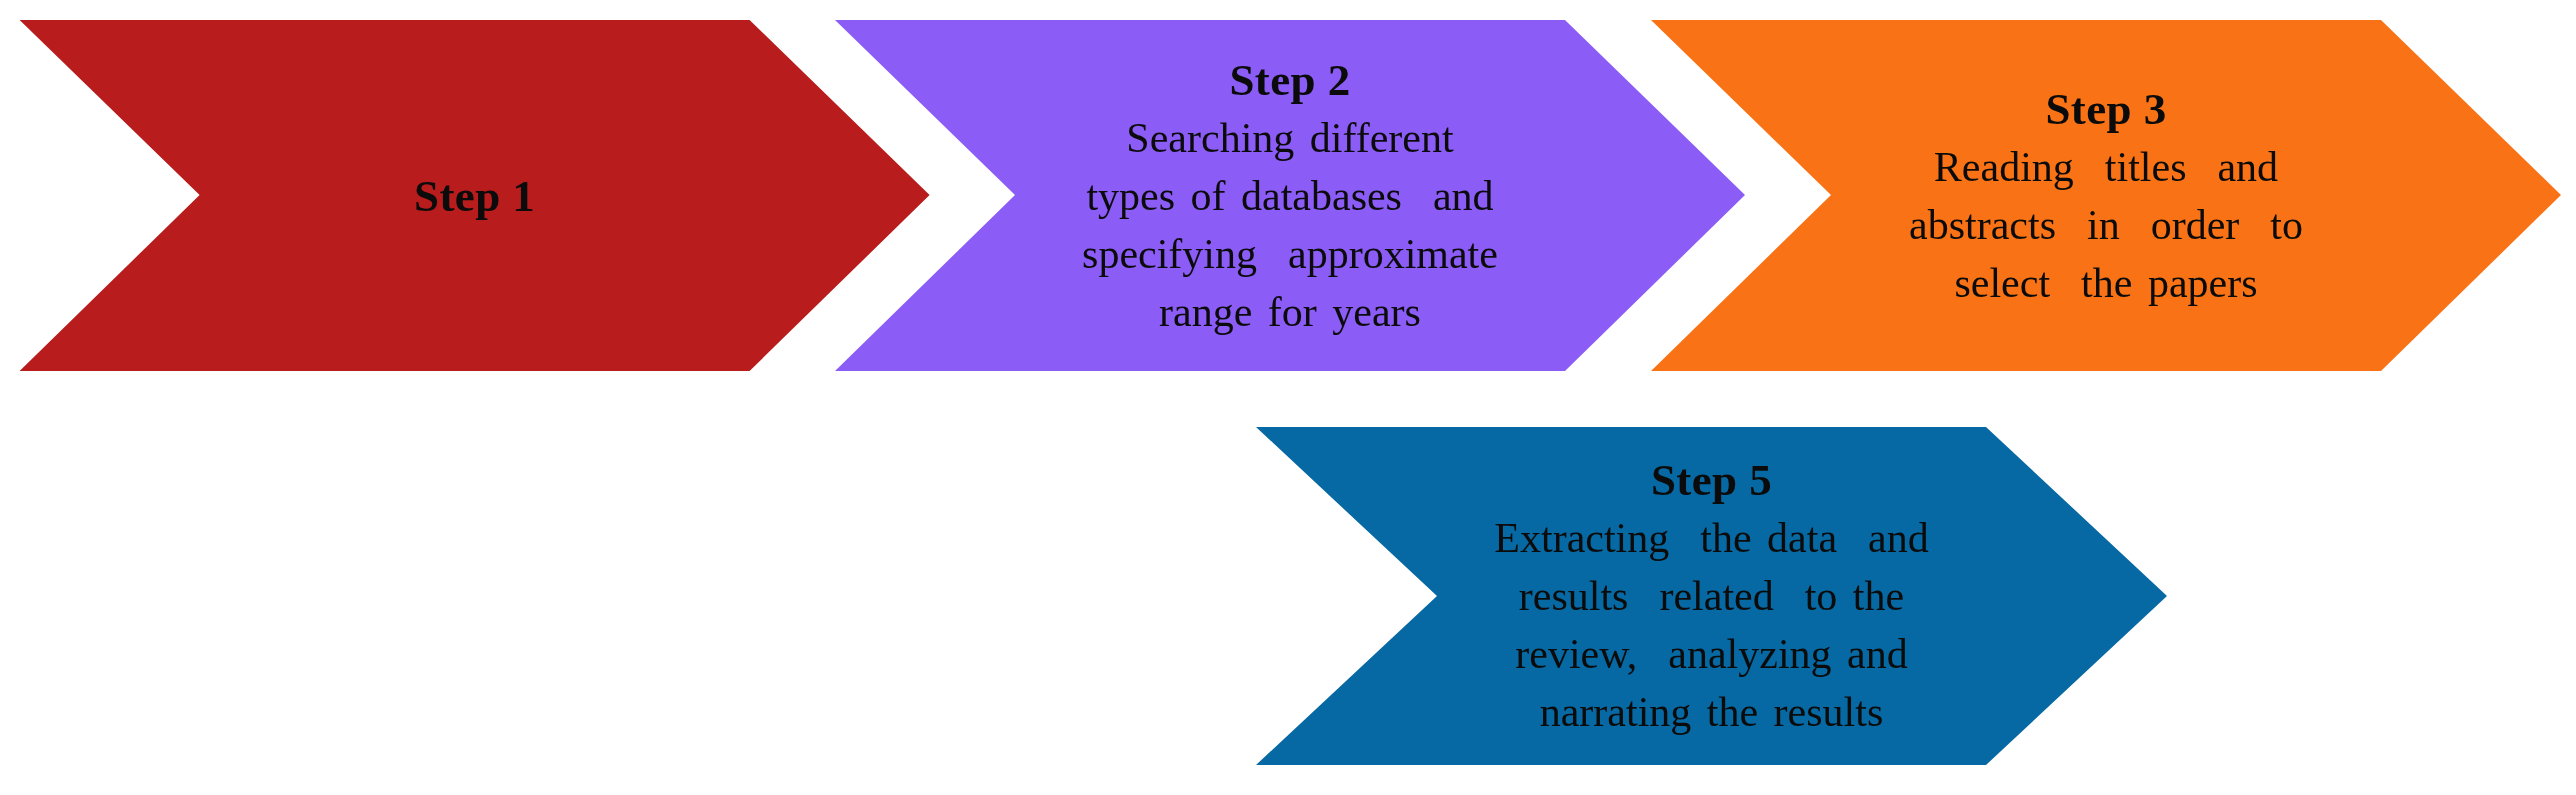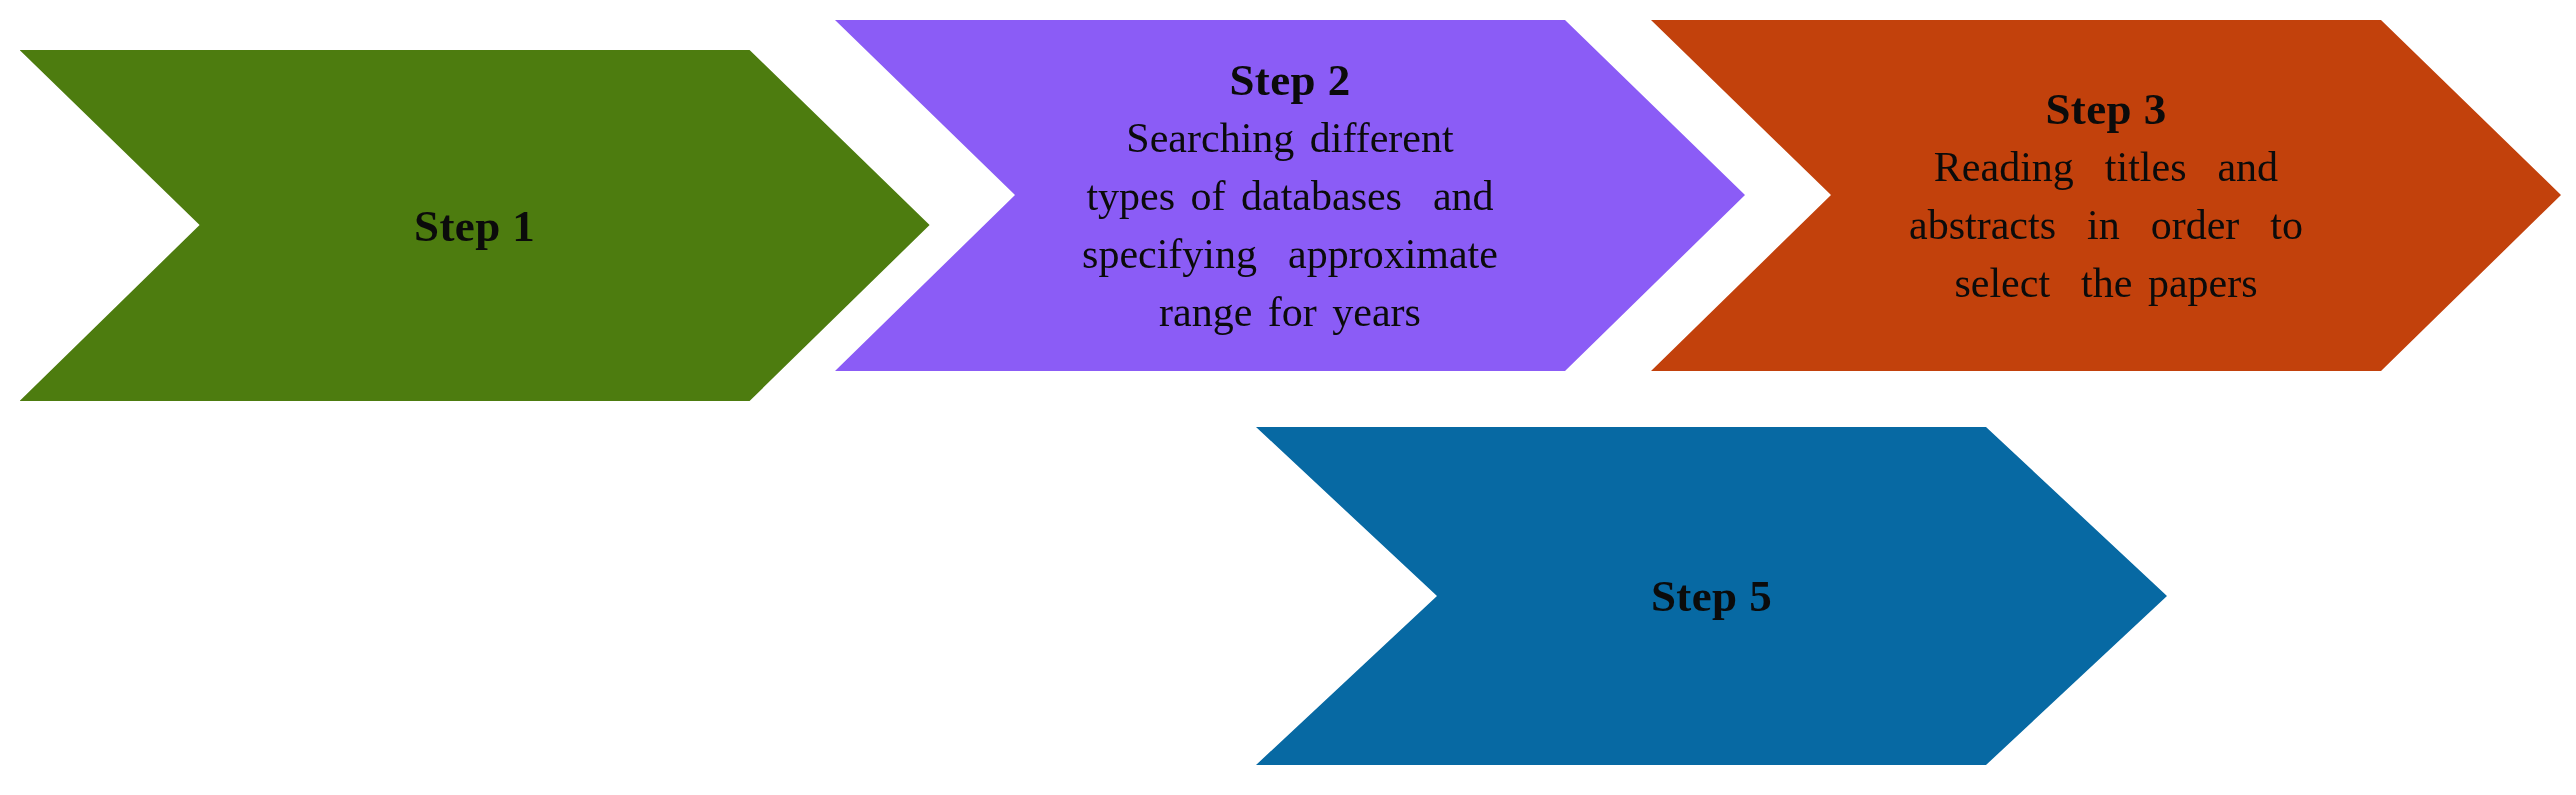--- a/index.html
+++ b/index.html
@@ -53,38 +53,42 @@
     line-height: 58px;
     word-spacing: 5px;
     white-space: pre-wrap;
   }
 </style>
 </head>
 <body>
 
 <div class="canvas">
 
-  <div class="chevron row1 s1" style="background-color: #4d7c0f; margin-top: 30px;">
+  <div class="chevron row1 s1" style="background-color: #b91c1c;">
     <div class="step-title">Step 1</div>
   </div>
 
   <div class="chevron row1 s2" style="background-color: #8b5cf6;">
     <div class="step-title">Step 2</div>
     <div class="step-body">Searching different
 types of databases  and
 specifying  approximate
 range for years</div>
   </div>
 
-  <div class="chevron row1 s3" style="background-color: #c2410c;">
+  <div class="chevron row1 s3" style="background-color: #f97316;">
     <div class="step-title">Step 3</div>
     <div class="step-body">Reading  titles  and
 abstracts  in  order  to
 select  the papers</div>
   </div>
 
 
   <div class="chevron row2 s5" style="background-color: rgb(7, 105, 163);">
     <div class="step-title">Step 5</div>
+    <div class="step-body">Extracting  the data  and
+results  related  to the
+review,  analyzing and
+narrating the results</div>
   </div>
 
 </div>
 
 
 </body></html>

